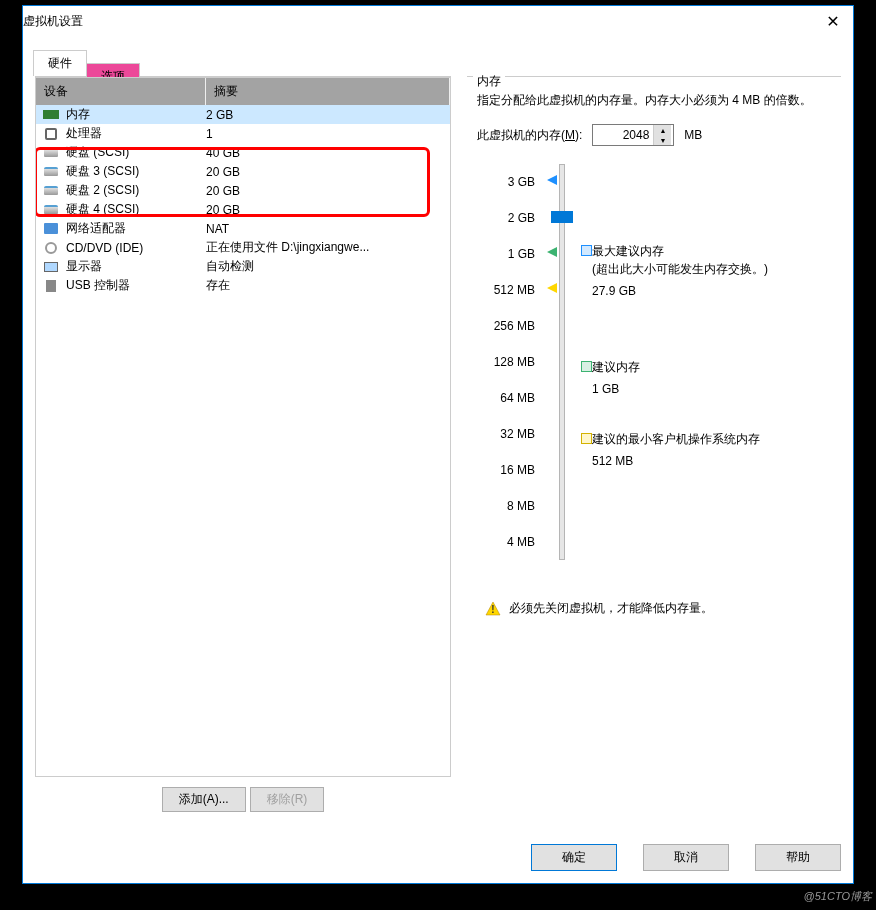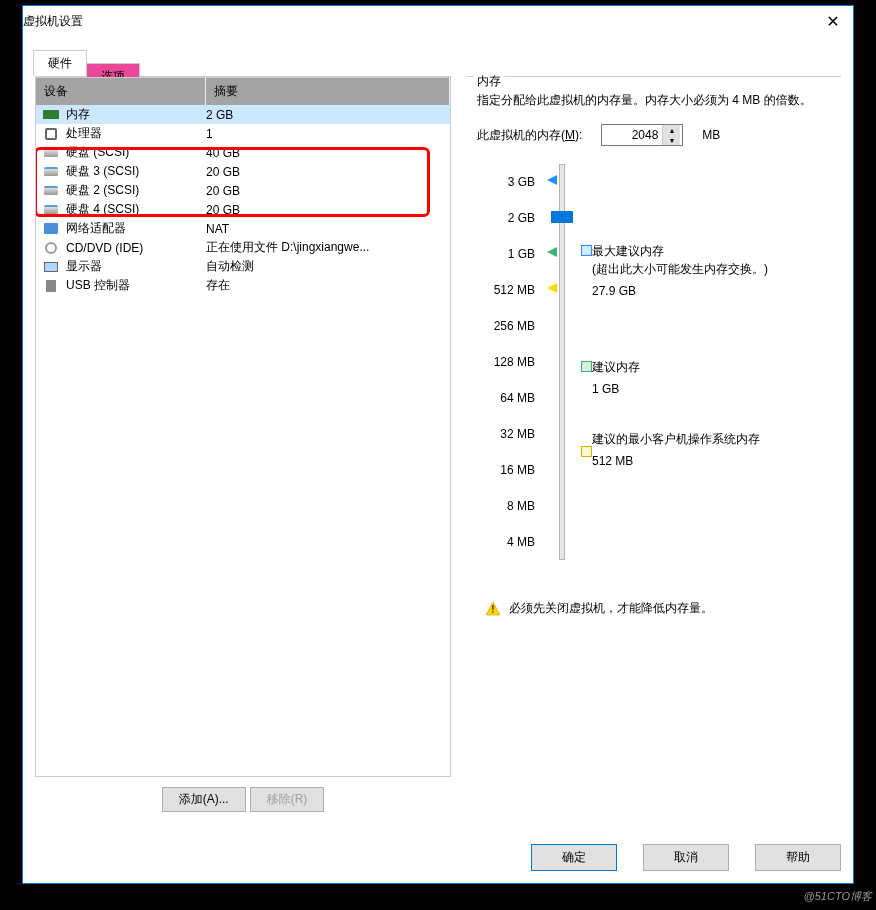--- a/index.html
+++ b/index.html
@@ -32,21 +32,21 @@
 
 .left-buttons { display: flex; justify-content: center; gap: 4px; padding: 10px 0; }
 .left-buttons button { font-size: 12px; padding: 3px 16px; border: 1px solid #adadad; background: #e1e1e1; cursor: pointer; }
 .left-buttons button:disabled { color: #a0a0a0; }
 
 .right-panel { flex: 1; border-top: 1px solid #ccc; padding-top: 6px; display: flex; flex-direction: column; }
 .fieldset { position: relative; padding: 8px 10px; }
 .fieldset .legend { position: absolute; top: -10px; left: 6px; background: #fff; padding: 0 4px; font-size: 12px; }
 .desc { font-size: 12px; line-height: 1.6; margin-bottom: 14px; }
 
-.mem-input-row { display: flex; align-items: center; gap: 19px; font-size: 12px; margin-bottom: 18px; }
+.mem-input-row { display: flex; align-items: center; gap: 10px; font-size: 12px; margin-bottom: 18px; }
 .mem-input-row .label u { text-decoration: underline; }
 .spinbox { display: flex; align-items: center; border: 1px solid #7a7a7a; height: 22px; width: 82px; }
 .spinbox input { width: 60px; text-align: right; border: none; font-size: 12px; padding: 2px 4px; height: 100%; }
 .spinbox .arrows { width: 18px; display: flex; flex-direction: column; border-left: 1px solid #ccc; height: 100%; }
 .spinbox .arrows div { flex: 1; display: flex; align-items: center; justify-content: center; font-size: 7px; cursor: pointer; background: #e1e1e1; }
 
 .slider-area { display: flex; gap: 10px; font-size: 12px; }
 .ticks { text-align: right; width: 58px; line-height: 36px; }
 .ticks div { height: 36px; }
 .slider-track { position: relative; width: 26px; }
@@ -252,21 +252,21 @@
                 <div>27.9 GB</div>
               </div>
             </div>
             <div class="info-block" style="top:194px;">
               <div class="sq green"></div>
               <div class="txt">
                 <div>建议内存</div>
                 <div>1 GB</div>
               </div>
             </div>
-            <div class="info-block" style="top:266px;align-items:center;">
+            <div class="info-block" style="top:266px;">
               <div class="sq yellow"></div>
               <div class="txt">
                 <div>建议的最小客户机操作系统内存</div>
                 <div>512 MB</div>
               </div>
             </div>
           </div>
         </div>
 
         <div class="warning" style="margin-top:40px;">

